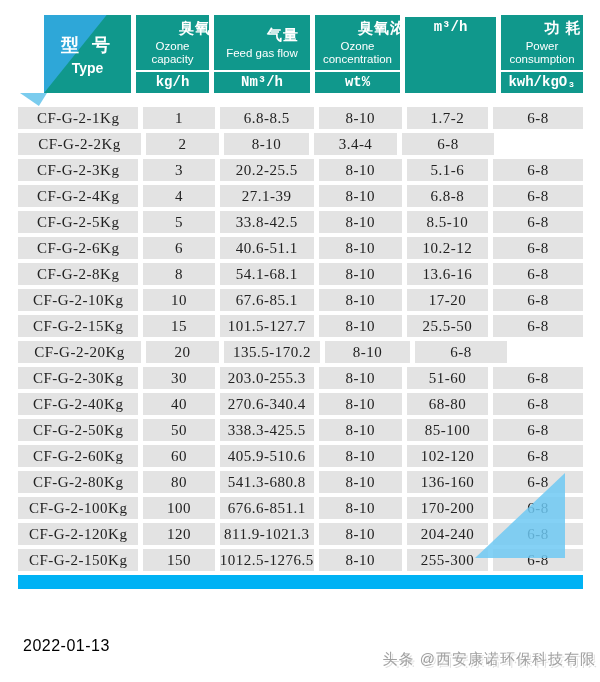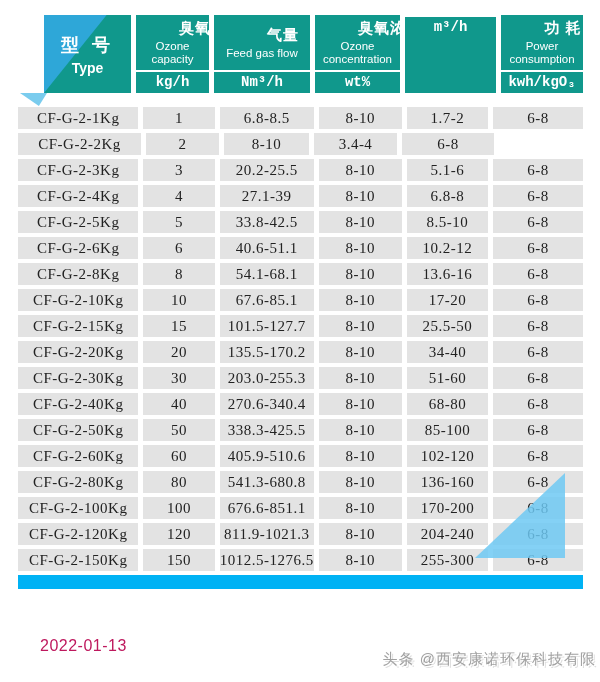--- a/index.html
+++ b/index.html
@@ -69,22 +69,22 @@
   
   .bottom-bar{margin-top:2px;height:14px;width:565px;background:var(--bar-blue);}
   .overlay-tri{
     position:absolute;left:475px;top:473px;width:90px;height:85px;
     background:var(--overlay-blue);
     clip-path:polygon(100% 0,100% 100%,0 100%);
     z-index:5;
   }
   
   .date{
-    position:absolute;left:40px;top:637px;
-    font-size:16px;color:#be185d;letter-spacing:0.5px;
+    position:absolute;left:23px;top:637px;
+    font-size:16px;color:#000000;letter-spacing:0.5px;
   }
   .watermark{
     position:absolute;right:4px;top:650px;
     font-size:15px;font-weight:normal;
     color:rgba(145,145,145,0.85);
     text-shadow:1px 1px 0 #ffffff, 2px 2px 0 rgba(120,120,120,0.25);
     letter-spacing:1px;
   }
 </style>
 </head>
@@ -218,21 +218,20 @@
     <div class="dcell d4">8-10</div>
     <div class="dcell d5">25.5-50</div>
     <div class="dcell d6">6-8</div>
   </div>
 
   <div class="data-row">
     <div class="dcell d1">CF-G-2-20Kg</div>
     <div class="dcell d2">20</div>
     <div class="dcell d3">135.5-170.2</div>
     <div class="dcell d4">8-10</div>
-    <div class="dcell d5">34-40</div>
     <div class="dcell d6">6-8</div>
   </div>
 
   <div class="data-row">
     <div class="dcell d1">CF-G-2-30Kg</div>
     <div class="dcell d2">30</div>
     <div class="dcell d3">203.0-255.3</div>
     <div class="dcell d4">8-10</div>
     <div class="dcell d5">51-60</div>
     <div class="dcell d6">6-8</div>

